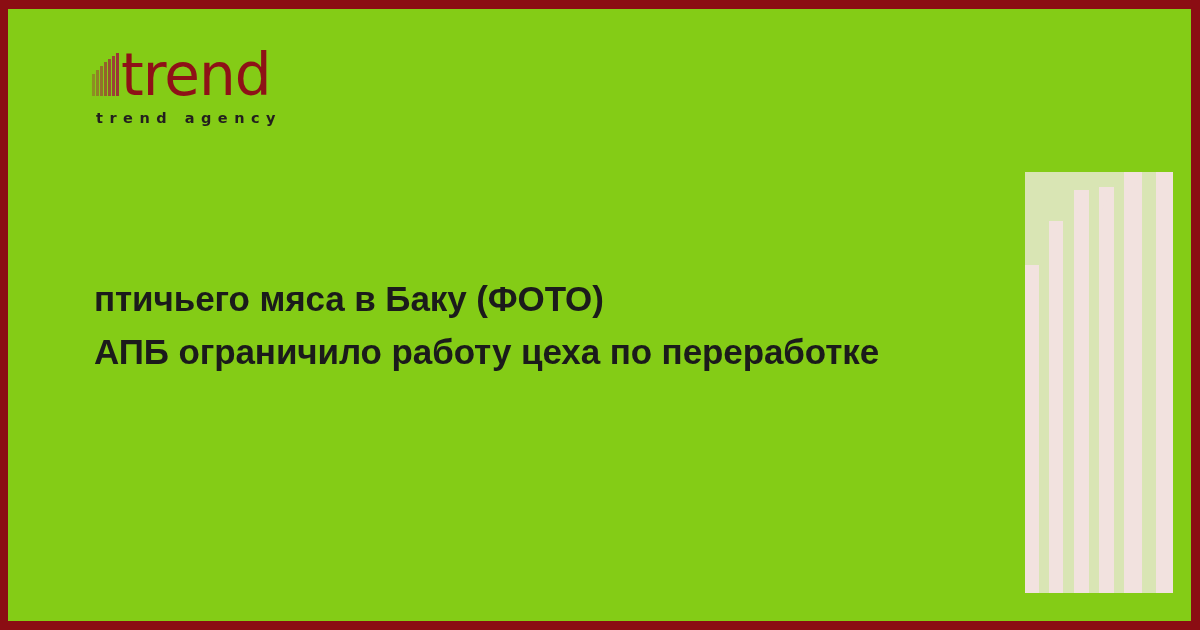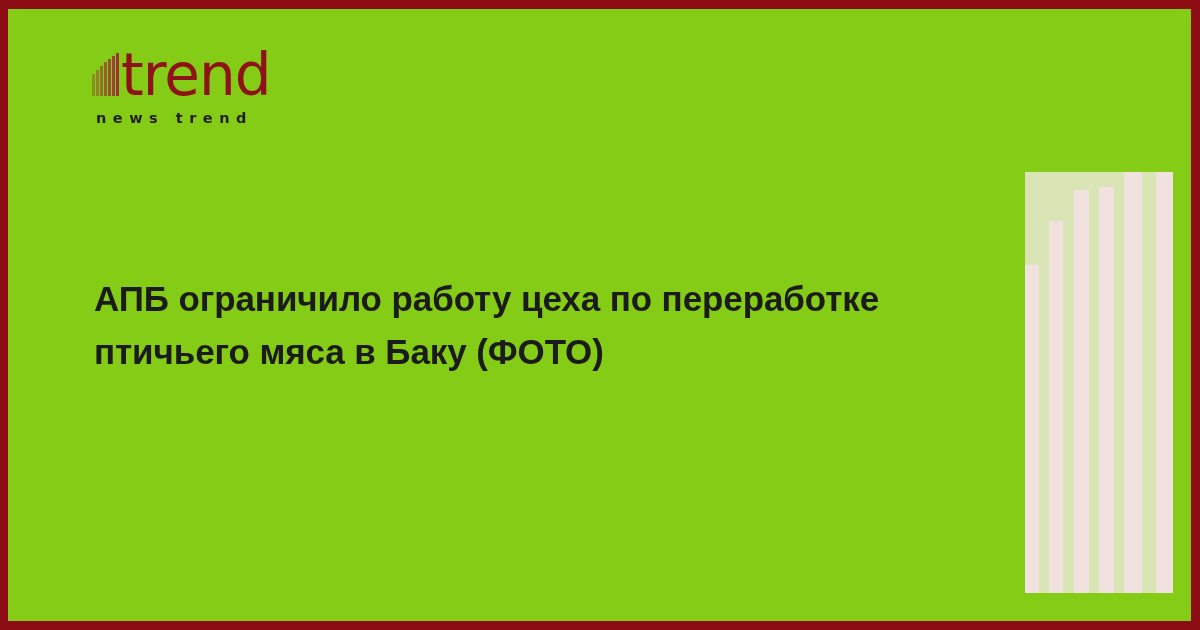--- a/index.html
+++ b/index.html
@@ -184,21 +184,21 @@
         <i></i>
           <i></i>
           <i></i>
           <i></i>
           <i></i>
           <i></i>
           <i></i>
       </span>
       <span class="logo-word">trend</span>
     </div>
-    <div class="logo-sub">news trend</div>
+    <div class="logo-sub">trend agency</div>
   </div>
 
   <div class="headline">
+    <span class="headline-line">птичьего мяса в Баку (ФОТО)</span>
     <span class="headline-line">АПБ ограничило работу цеха по переработке</span>
-    <span class="headline-line">птичьего мяса в Баку (ФОТО)</span>
   </div>
 
 </div>
 
 </body></html>

